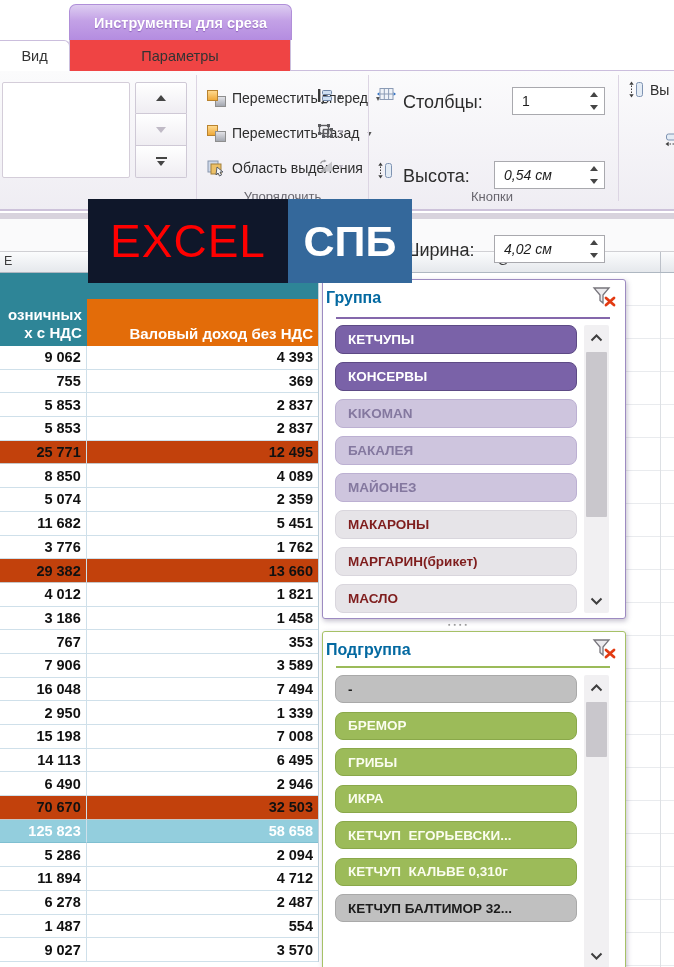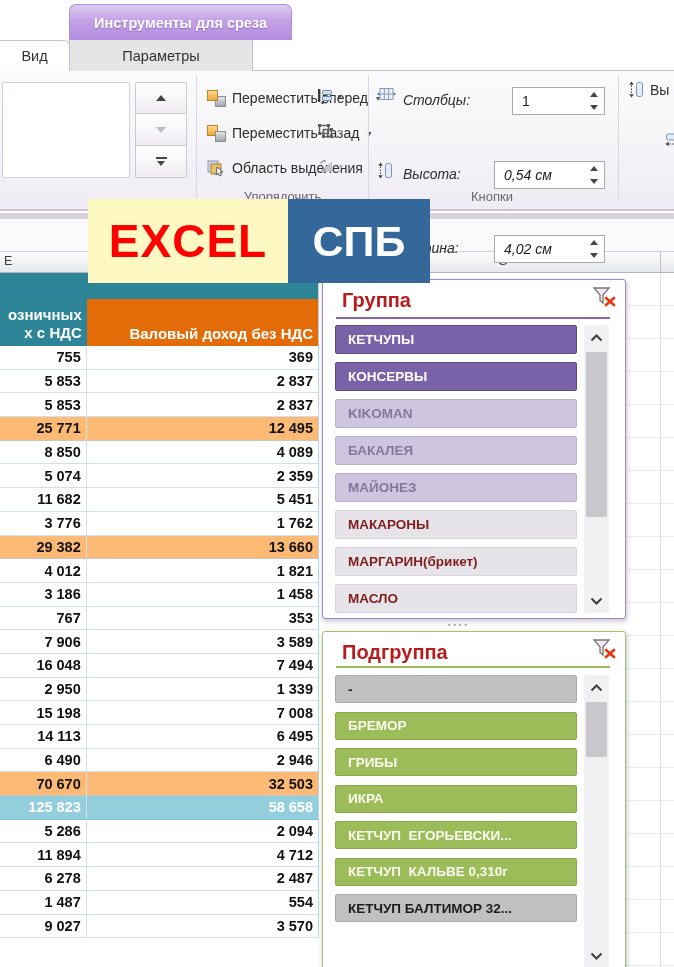--- a/index.html
+++ b/index.html
@@ -16,21 +16,21 @@
     left:69px; top:4px; width:223px; height:36px; z-index:12;
     background:linear-gradient(180deg,#ddcdf1 0%,#c3a1e6 45%,#b48ce0 100%);
     border:1px solid #b08fd8; border-bottom:none; border-radius:7px 7px 0 0;
     color:#ffffff; font-size:14.5px; font-weight:bold;
     display:flex; align-items:center; justify-content:center;
     text-shadow:0 1px 1px rgba(90,40,140,.45);
   }
   .tab { top:40px; height:31px; z-index:11; display:flex; align-items:center; justify-content:center;
          font-size:14.5px; color:#333; }
   #tab-vid { left:0; width:70px; background:#fff; border-top:1px solid #cbbedd; border-right:1px solid #cbbedd; border-radius:0 6px 0 0; }
-  #tab-params { left:69px; width:184px; background:#e5e5e5; border-left:1px solid #cbbedd; border-right:1px solid #cbbedd; }
+  #tab-params { left:69px; width:222px; background:#ef4444; border-left:1px solid #cbbedd; border-right:1px solid #cbbedd; }
   #ribbon-body {
     left:0; top:70px; width:674px; height:141px; z-index:10;
     background:linear-gradient(180deg,#fbfbfc,#efedf3);
     border-top:1px solid #cbbedd; border-bottom:2px solid #cdc2da;
   }
   .vsep { position:absolute; top:4px; bottom:8px; width:1px; background:#dcd5e3; }
   .grp-label { position:absolute; top:118px; text-align:center; font-size:13px; color:#68666e; }
 
   #gallery-box { left:2px; top:11px; width:128px; height:96px; background:#fff; border:1px solid #d4cdd9; border-radius:2px; }
   #gallery-scroll { left:135px; top:11px; width:52px; height:96px; }
@@ -54,21 +54,21 @@
   .ic-move { position:relative; width:19px; height:17px; flex:0 0 auto; }
   .ic-move .sq { position:absolute; width:11px; height:11px; border:1px solid #8e8e8e; }
   .ic-move .sq.gray   { background:linear-gradient(#e2e2e7,#a3a7b0); }
   .ic-move .sq.yellow { background:linear-gradient(#ffd98e,#efa939); border-color:#b9832f; }
   .ic-move .tl { left:0; top:0; } .ic-move .br { right:0; bottom:0; }
 
   .mini { position:absolute; width:46px; height:26px; display:flex; align-items:center; gap:3px; }
 
   .fld-row { position:absolute; height:30px; display:flex; align-items:center; }
   .fld-icon { position:absolute; left:377px; }
-  .fld-label { position:absolute; left:403px; font-size:14px; color:#2d2d2d;font-style:italic; }
+  .fld-label { position:absolute; left:403px; font-size:18px; color:#2d2d2d; }
   .fld-box { position:absolute; height:28px; background:#fff; border:1px solid #a9a9ae;
              display:flex; align-items:center; }
   .fld-box .val { flex:1; padding-left:9px; font-size:14px; color:#1d1d1d; }
   .fld-box .spin { width:20px; height:100%; display:flex; flex-direction:column;
                    align-items:center; justify-content:space-between; padding:4px 0; }
   .spin .tri.up { border-left-width:4px; border-right-width:4px; border-bottom-width:5px; }
   .spin .tri.down { border-left-width:4px; border-right-width:4px; border-top-width:5px; }
   .box-cols { left:512px; width:93px; }
   .box-wide { left:494px; width:111px;font-style:italic; }
   .r1 { top:8px; } .r2 { top:45px; } .r3 { top:82px; }
@@ -96,37 +96,37 @@
   #t-h2 { width:232px; display:flex; flex-direction:column; }
   #t-h2-top { height:26px; background:#2E8597; }
   #t-h2-main { flex:1; background:#E36C09; display:flex; align-items:flex-end; justify-content:flex-end;
                padding:0 5px 4px 0; color:#fff; font-weight:bold; font-size:15px; }
   .t-row { display:flex; height:23.7px; }
   .t-row .c { display:flex; align-items:center; justify-content:flex-end; padding-right:5px;
               font-size:14.5px; font-weight:bold; color:#111;
               border-bottom:1px solid #cfe0ea; }
   .t-row .c1 { width:87px; border-right:1px solid #cfe0ea; }
   .t-row .c2 { width:232px; }
-  .t-row.s-sub .c { background:#fdba74; border-bottom-color:#c6c6c6; }
+  .t-row.s-sub .c { background:#c2410c; border-bottom-color:#c6c6c6; }
   .t-row.s-total .c { background:#93cedd; color:#ffffff; border-bottom-color:#7fbfd1; }
 
   
   .slicer { position:absolute; left:322px; width:304px; background:#fff; border-radius:3px;
             box-shadow:1px 2px 5px rgba(80,70,110,.35); z-index:30; }
   #slicer-group { top:279px; height:340px; border:1px solid #9d8bc1; }
   #slicer-subgroup { top:631px; height:337px; border:1px solid #a6c167; border-radius:3px 3px 0 0; }
-  .sl-title { position:absolute; left:19px; top:9px; font-size:20px; font-weight:bold; color:#b91c1c; }
+  .sl-title { position:absolute; left:3px; top:9px; font-size:16px; font-weight:bold; color:#0369a1; }
   .sl-filter { position:absolute; right:8px; top:6px; width:26px; height:22px; }
   .sl-rule { position:absolute; left:13px; right:15px; height:2px; }
   #slicer-group .sl-rule { top:37px; background:#8467ab; }
   #slicer-subgroup .sl-rule { top:34px; background:#9bbb59; }
   .sl-items { position:absolute; left:12px; width:242px; }
   #slicer-group .sl-items { top:45px; }
   #slicer-subgroup .sl-items { top:43px; }
-  .sl-item { height:29px; margin-bottom:8px; border-radius:2px; display:flex; align-items:center;
+  .sl-item { height:29px; margin-bottom:8px; border-radius:8px; display:flex; align-items:center;
              padding-left:12px; font-size:13.5px; font-weight:bold; cursor:default; }
   #slicer-subgroup .sl-item { height:28px; margin-bottom:8.5px; }
   .sl-item-label { white-space:pre; }
   
   .slicer-purple .st-selected   { background:#7A62A8; border:1px solid #5d4a85; color:#ffffff; }
   .slicer-purple .st-unselected { background:#CEC5DE; border:1px solid #bcb0d2; color:#84789F; }
   .slicer-purple .st-nodata     { background:#E6E4E8; border:1px solid #d9d6dd; color:#7f1d1d; }
   
   .slicer-green .st-selected { background:#9CBB59; border:1px solid #8aa84a; color:#FBFDEF; }
   .slicer-green .st-gray     { background:#C0C0C0; border:1px solid #a9a9a9; color:#1c1c1c; }
@@ -136,23 +136,23 @@
   #slicer-subgroup .sl-scroll { left:261px; top:43px; height:293px; }
   .sc-btn { position:absolute; left:0; width:25px; height:25px; display:flex; align-items:center; justify-content:center; }
   .sc-up { top:0; } .sc-down { bottom:0; }
   .sc-thumb { position:absolute; left:2px; width:21px; background:#c9c7cc; border-radius:1px; }
   #slicer-group .sc-thumb { top:27px; height:165px; }
   #slicer-subgroup .sc-thumb { top:27px; height:55px; }
   #handle-dots { left:448px; top:621px; z-index:31; color:#9a9a9a; font-size:7px; letter-spacing:3px; }
 
   
   #logo { left:88px; top:199px; height:84px; display:flex; z-index:60; }
-  #logo-left { width:200px; background:#fef9c3; display:flex; align-items:center; justify-content:center;
-               color:#ff0000; font-size:46px; font-weight:bold; letter-spacing:1px; }
-  #logo-right { width:142px; background:#34689B; display:flex; align-items:center; justify-content:center;
+  #logo-left { width:200px; background:#0f172a; display:flex; align-items:center; justify-content:center;
+               color:#ff0000; font-size:46px; font-weight:normal; letter-spacing:1px; }
+  #logo-right { width:124px; background:#34689B; display:flex; align-items:center; justify-content:center;
                 color:#ffffff; font-size:43px; font-weight:bold; }
 </style>
 </head>
 <body>
 
 <div class="abs" id="tabstrip"></div>
 <div class="abs" id="ctx-banner">
   <span>Инструменты для среза</span>
 </div>
 <div class="abs tab" id="tab-vid">
@@ -335,20 +335,24 @@
     </div>
     <div id="t-h2">
       <div id="t-h2-top"></div>
       <div id="t-h2-main">
         <span>Валовый доход без НДС</span>
       </div>
     </div>
   </div>
   <div id="t-rows">
 
+  <div class="t-row s-n">
+        <div class="c c1">9 062</div>
+        <div class="c c2">4 393</div>
+      </div>
       <div class="t-row s-n">
         <div class="c c1">755</div>
         <div class="c c2">369</div>
       </div>
       <div class="t-row s-n">
         <div class="c c1">5 853</div>
         <div class="c c2">2 837</div>
       </div>
       <div class="t-row s-n">
         <div class="c c1">5 853</div>

